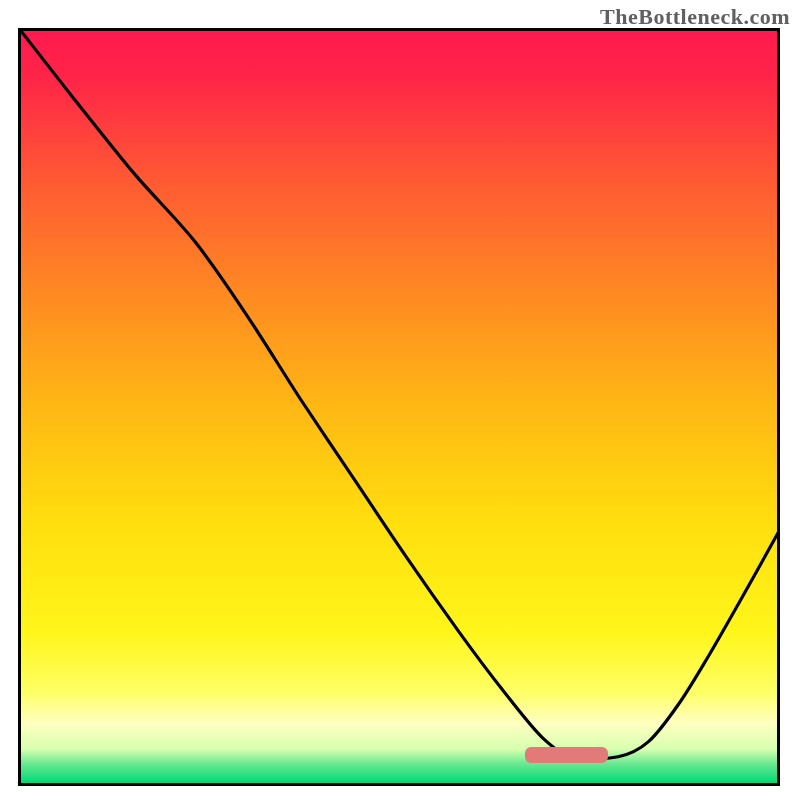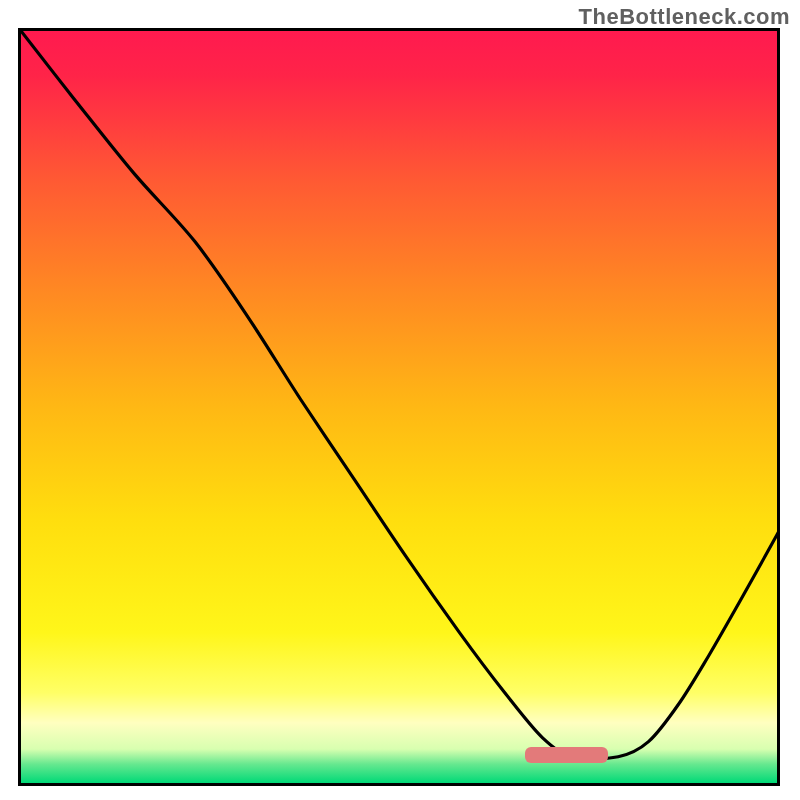--- a/index.html
+++ b/index.html
@@ -7,20 +7,21 @@
     padding: 0;
     width: 800px;
     height: 800px;
     background: #ffffff;
     font-family: Arial, Helvetica, sans-serif;
   }
   .frame {
     position: relative;
     width: 800px;
     height: 612px;
+    font-family: Liberation Serif, serif;
   }
   .watermark {
     position: absolute;
     top: 4px;
     right: 10px;
     font-size: 22px;
     font-weight: 600;
     color: #606060;
     letter-spacing: 0.5px;
   }

